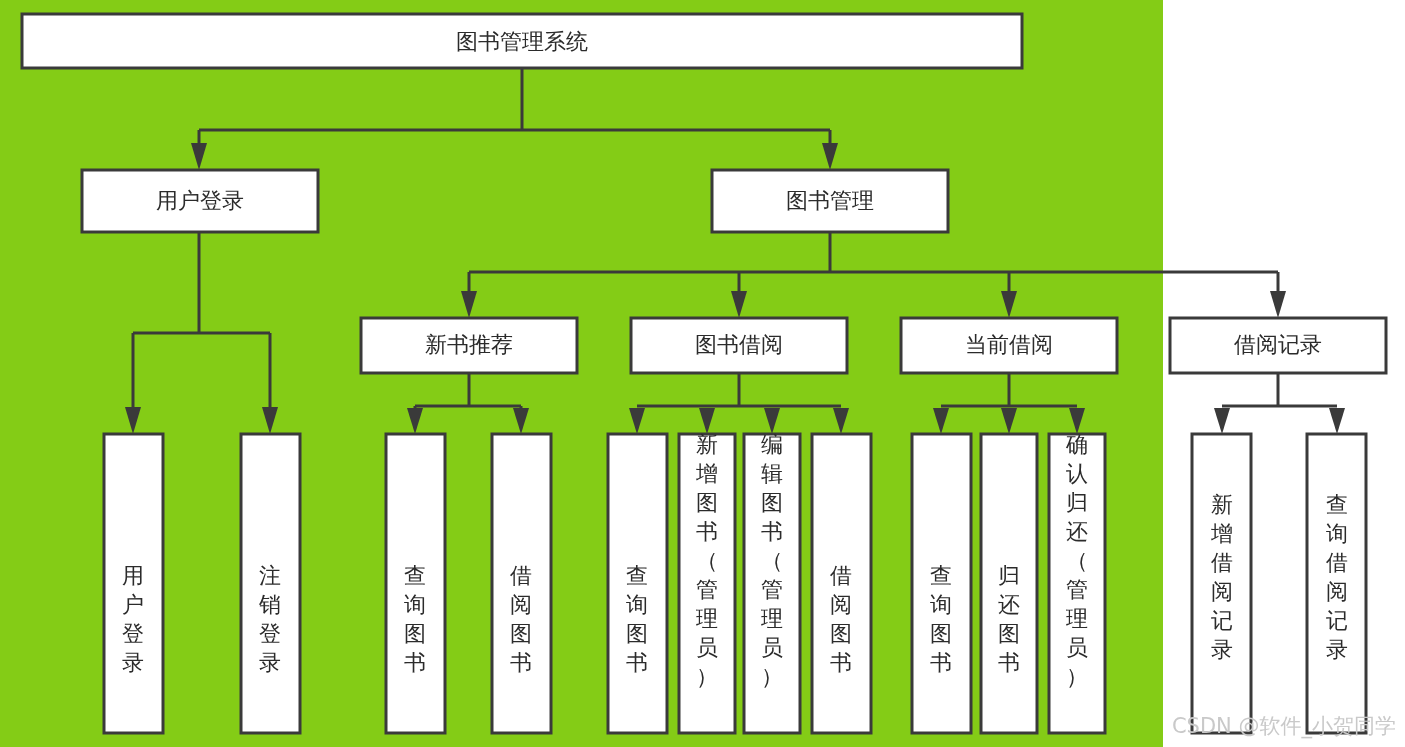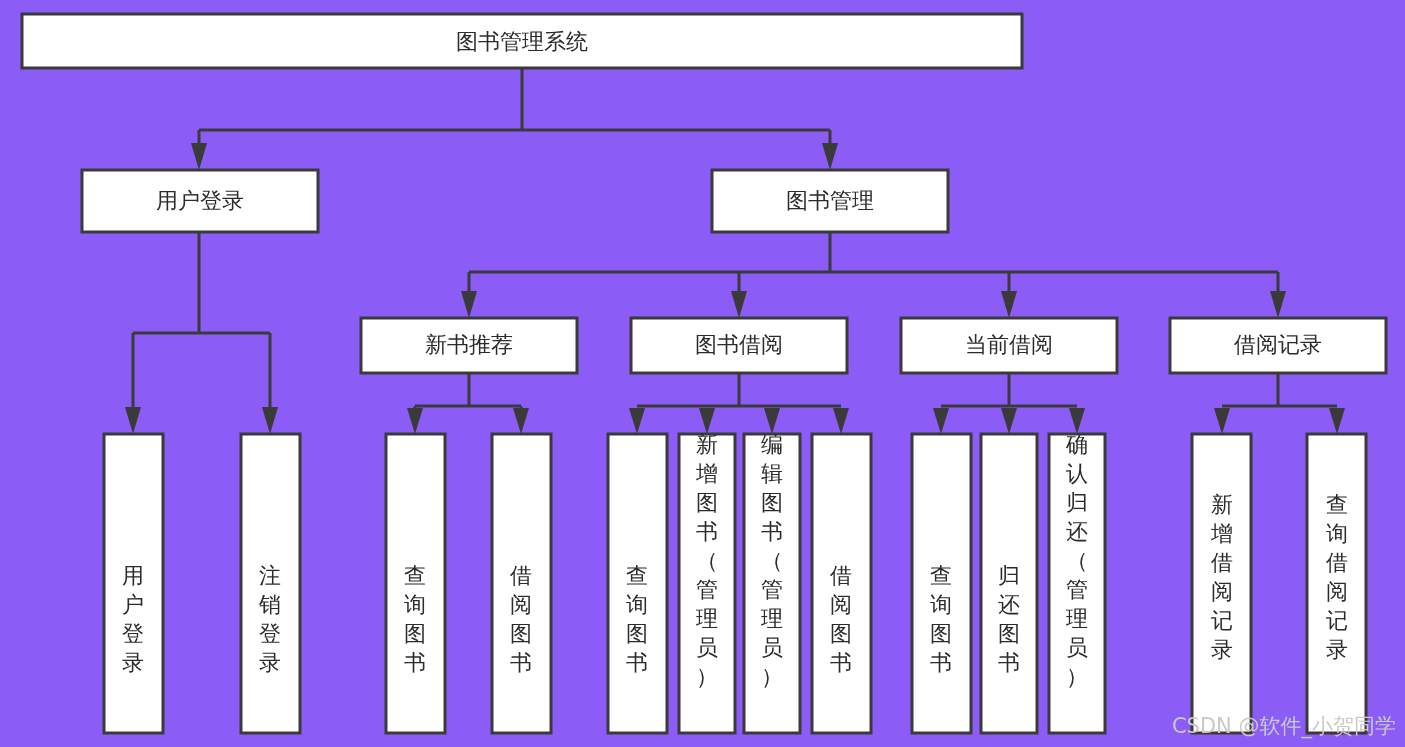--- a/index.html
+++ b/index.html
@@ -9,23 +9,23 @@
     background: #ffffff;
   }
   body {
     width: 1405px;
     height: 747px;
     overflow: hidden;
     font-family: "DejaVu Sans", "Liberation Sans", sans-serif;
   }
   #diagram-root {
     position: relative;
-    width: 1405px;
+    width: 1163px;
     height: 747px;
-    background: #8b5cf6;
+    background: #84cc16;
   }
   svg#diagram-svg {
     display: block;
     width: 1405px;
     height: 747px;
   }
   .node-box {
     fill: #ffffff;
     stroke: #3a3a3a;
     stroke-width: 3;

